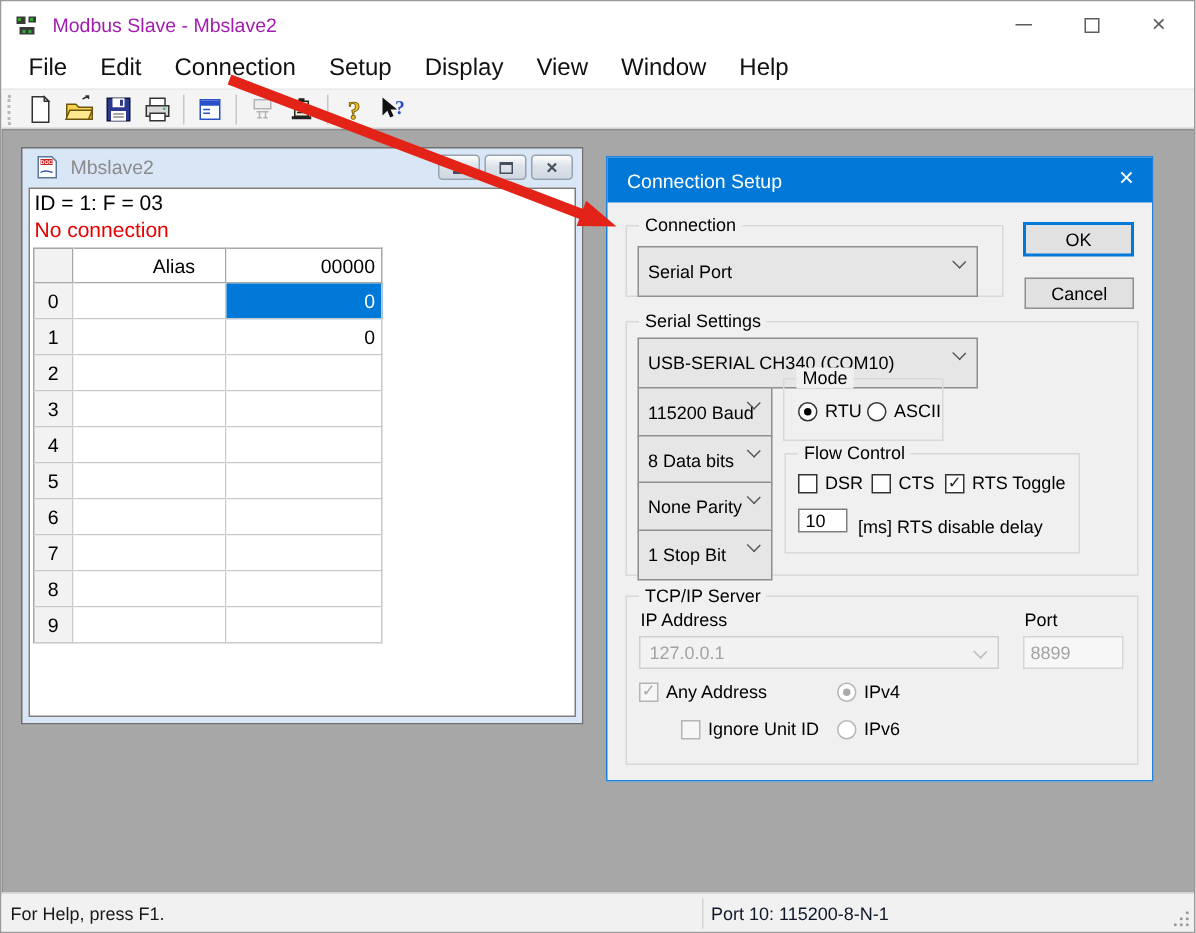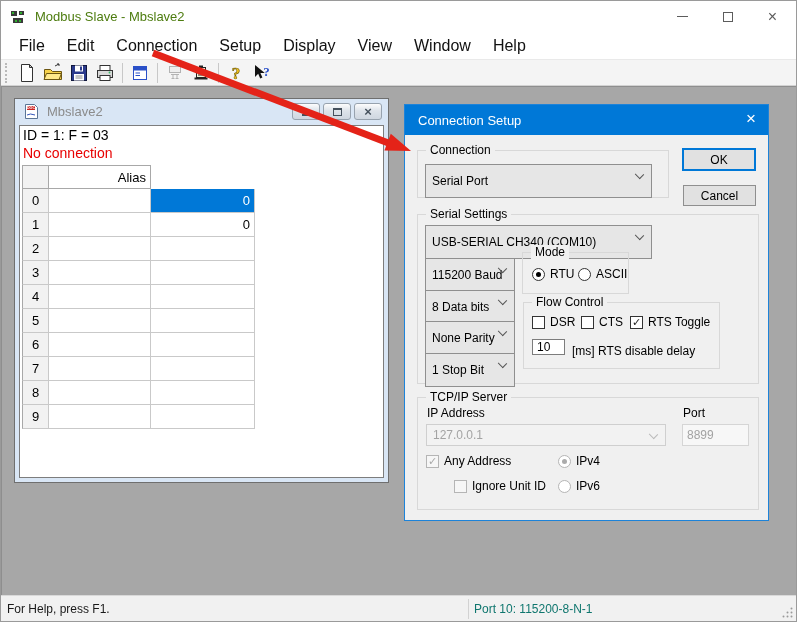--- a/index.html
+++ b/index.html
@@ -3,21 +3,21 @@
 <meta charset="utf-8">
 <style>
   * { margin:0; padding:0; box-sizing:border-box; }
   html,body { width:797px; height:622px; }
   body { font-family:"Liberation Sans", sans-serif; background:#fff; position:relative; overflow:hidden; }
   .app { position:absolute; inset:0; border:1px solid #9a9a9a; background:#fff; }
 
   
   .titlebar { position:absolute; left:0; top:0; width:100%; height:32px; background:#fff; }
   .app-icon { position:absolute; left:9px; top:8px; width:16px; height:16px; }
-  .title-text { position:absolute; left:34px; top:8px; font-size:13px; color:#4d7c0f; }
+  .title-text { position:absolute; left:34px; top:8px; font-size:13px; color:#a21caf; }
   .win-controls { position:absolute; right:1px; top:0; height:31px; display:flex; }
   .win-btn { width:45px; height:31px; display:flex; align-items:center; justify-content:center; color:#5c5c5c; }
   .glyph-min { width:11px; height:0; border-top:1px solid #5c5c5c; }
   .glyph-max { width:10px; height:10px; border:1px solid #5c5c5c; }
   .glyph-close { font-size:16px; line-height:1; color:#5c5c5c; }
 
   
   .menubar { position:absolute; left:0; top:32px; width:100%; height:26px; background:#fff; display:flex; align-items:center; padding-left:18px; gap:22px; }
   .menu-item { font-size:16px; color:#111; }
 
@@ -43,21 +43,21 @@
   .info-line { position:absolute; left:3px; top:1px; font-size:14px; color:#000; }
   .conn-line { position:absolute; left:3px; top:19px; font-size:14px; color:#e80000; }
 
   .grid { position:absolute; left:2px; top:39px; }
   .grow { display:flex; }
   .gcell { border-right:1px solid #c9c9c9; border-bottom:1px solid #c9c9c9; font-size:13px; color:#000; display:flex; align-items:center; }
   .ghead .gcell { background:#f2f2f2; border-color:#a8a8a8; border-top:1px solid #a8a8a8; height:22px; }
   .ghead .gcell:first-child { border-left:1px solid #a8a8a8; }
   .grow .gcell:first-child { border-left:1px solid #a8a8a8; }
   .c-rowhdr { width:27px; justify-content:center; background:#f2f2f2; }
-  .c-alias { width:102px; justify-content:flex-end; padding-right:4px; }
+  .c-alias { width:102px; justify-content:flex-end; padding-right:20px; }
   .c-value { width:104px; justify-content:flex-end; padding-right:4px; }
   .grow .gcell { height:24px; background:#fff; }
   .grow .c-rowhdr { background:#f2f2f2; }
   .cell-selected { background:#0078d7 !important; color:#fff; }
 
   
   .dialog { position:absolute; left:403px; top:103px; width:365px; height:417px; background:#f0f0f0; border:1px solid #1d83d9; }
   .dlg-title { position:absolute; left:0; top:0; width:100%; height:30px; background:#0078d7; display:flex; align-items:center; }
   .dlg-title-text { margin-left:13px; font-size:13px; color:#fff; }
   .dlg-close { position:absolute; right:12px; top:5px; font-size:17px; color:#fff; line-height:1; }
@@ -87,21 +87,21 @@
 
   .field { position:absolute; background:#fff; border:1px solid #7c7c7c; font-size:12px; color:#000; display:flex; align-items:center; padding-left:4px; }
   .field.dis { background:#f7f7f7; border-color:#d5d5d5; color:#a3a3a3; }
 
   .small-label { position:absolute; font-size:12px; color:#000; }
 
   
   .statusbar { position:absolute; left:0; bottom:0; width:100%; height:26px; background:#f1f1f1; border-top:1px solid #d9d9d9; }
   .sb-left { position:absolute; left:6px; top:6px; font-size:12px; color:#1a1a1a; }
   .sb-sep { position:absolute; left:467px; top:3px; width:1px; height:20px; background:#d2d2d2; }
-  .sb-right { position:absolute; left:473px; top:6px; font-size:12px; color:#0f766e; }
+  .sb-right { position:absolute; left:473px; top:6px; font-size:12px; color:#0f172a; }
   .sb-grip { position:absolute; right:2px; bottom:2px; }
 
   .arrow-svg { position:absolute; left:0; top:0; width:797px; height:622px; pointer-events:none; z-index:50; }
 </style>
 </head>
 <body>
 
 <div class="app">
 
   <div class="titlebar">
@@ -240,20 +240,21 @@
           </div>
       </div>
       <div class="doc-client">
         <div class="info-line">ID = 1: F = 03</div>
         <div class="conn-line">No connection</div>
 
         <div class="grid">
           <div class="grow ghead">
             <div class="gcell c-rowhdr"></div>
             <div class="gcell c-alias">Alias</div>
+            <div class="gcell c-value">00000</div>
           </div>
           <div class="grow">
             <div class="gcell c-rowhdr">0</div>
             <div class="gcell c-alias"></div>
             <div class="gcell c-value cell-selected">0</div>
           </div>
           <div class="grow">
             <div class="gcell c-rowhdr">1</div>
             <div class="gcell c-alias"></div>
             <div class="gcell c-value">0</div>

